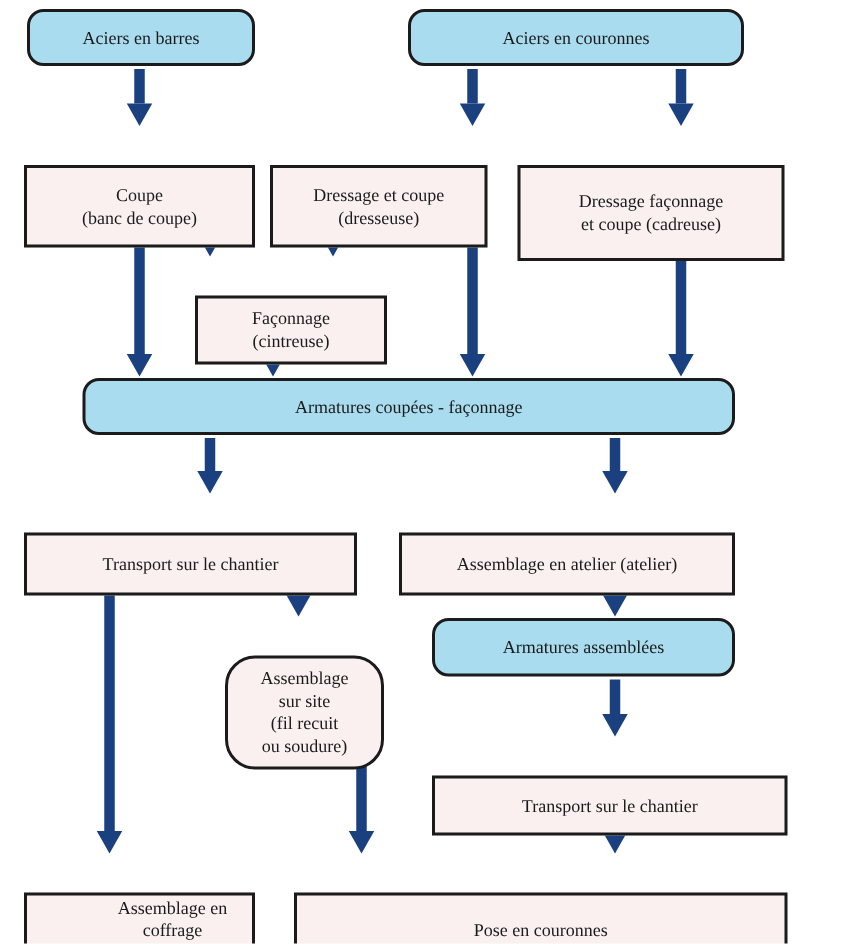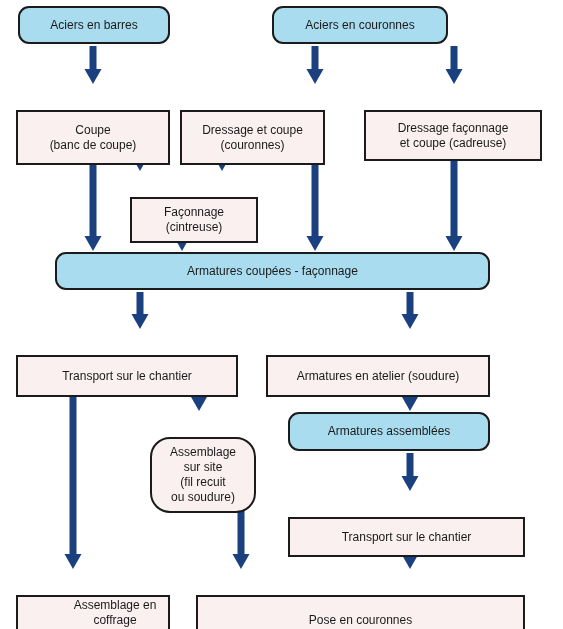--- a/index.html
+++ b/index.html
@@ -3,21 +3,21 @@
 <meta charset="utf-8">
 <style>
   html,body{margin:0;padding:0;}
   body{
     width:563px;height:629px;
     background:#ffffff;
     font-family:"Liberation Sans", sans-serif;
     position:relative;
     overflow:hidden;
   }
-  #flow{position:absolute;left:0;top:0;width:563px;height:629px;}
+  #flow{position:absolute;left:0;top:0;width:563px;height:629px;font-family:Liberation Serif, serif;}
   .node{
     position:absolute;
     box-sizing:border-box;
     display:flex;align-items:center;justify-content:center;
     text-align:center;
     font-size:12px;
     line-height:15px;
     color:#1a1a1a;
     border:2px solid #1b1b1b;
     white-space:pre-line;
@@ -106,32 +106,32 @@
         <rect x="237.5" y="490" width="7" height="64" fill="#1a4080"></rect>
         <polygon points="232.5,554 249.5,554 241,569" fill="#1a4080"></polygon>
       </g>
       <g>
         <rect x="406.5" y="534" width="7" height="20" fill="#1a4080"></rect>
         <polygon points="401.5,554 418.5,554 410,569" fill="#1a4080"></polygon>
       </g>
     </svg>
   <div id="nodes">
       <div class="node terminal" style="left: 18px; top: 6px; width: 152px; height: 38px;">Aciers en barres</div>
-      <div class="node terminal" style="left: 272px; top: 6px; width: 176px; height: 38px;">Aciers en couronnes</div>
+      <div class="node terminal" style="left: 272px; top: 6px; width: 224px; height: 38px;">Aciers en couronnes</div>
       <div class="node process" style="left: 16px; top: 85px; width: 154px; height: 55px;">Coupe
 (banc de coupe)</div>
       <div class="node process" style="left: 180px; top: 85px; width: 145px; height: 55px;">Dressage et coupe
-(couronnes)</div>
-      <div class="node process" style="left: 364px; top: 85px; width: 178px; height: 51px;">Dressage façonnage
+(dresseuse)</div>
+      <div class="node process" style="left: 345px; top: 85px; width: 178px; height: 64px;">Dressage façonnage
 et coupe (cadreuse)</div>
       <div class="node process" style="left: 130px; top: 172px; width: 128px; height: 46px;">Façonnage
 (cintreuse)</div>
       <div class="node terminal" style="left: 55px; top: 252px; width: 435px; height: 38px;">Armatures coupées - façonnage</div>
       <div class="node process" style="left: 16px; top: 330px; width: 222px; height: 42px;">Transport sur le chantier</div>
-      <div class="node process" style="left: 266px; top: 330px; width: 224px; height: 42px;">Armatures en atelier (soudure)</div>
+      <div class="node process" style="left: 266px; top: 330px; width: 224px; height: 42px;">Assemblage en atelier (atelier)</div>
       <div class="node process" style="left: 150px; top: 412px; width: 106px; height: 76px; border-radius: 20px;">Assemblage
 sur site
 (fil recuit
 ou soudure)</div>
       <div class="node terminal" style="left: 288px; top: 412px; width: 202px; height: 39px;">Armatures assemblées</div>
       <div class="node process" style="left: 288px; top: 492px; width: 237px; height: 40px;">Transport sur le chantier</div>
       <div class="node process" style="left: 16px; top: 570px; width: 154px; height: 50px; padding-left: 44px;">Assemblage en coffrage
 (fil recuit)</div>
       <div class="node process" style="left: 196px; top: 570px; width: 329px; height: 50px;">Pose en couronnes</div>
     </div>

